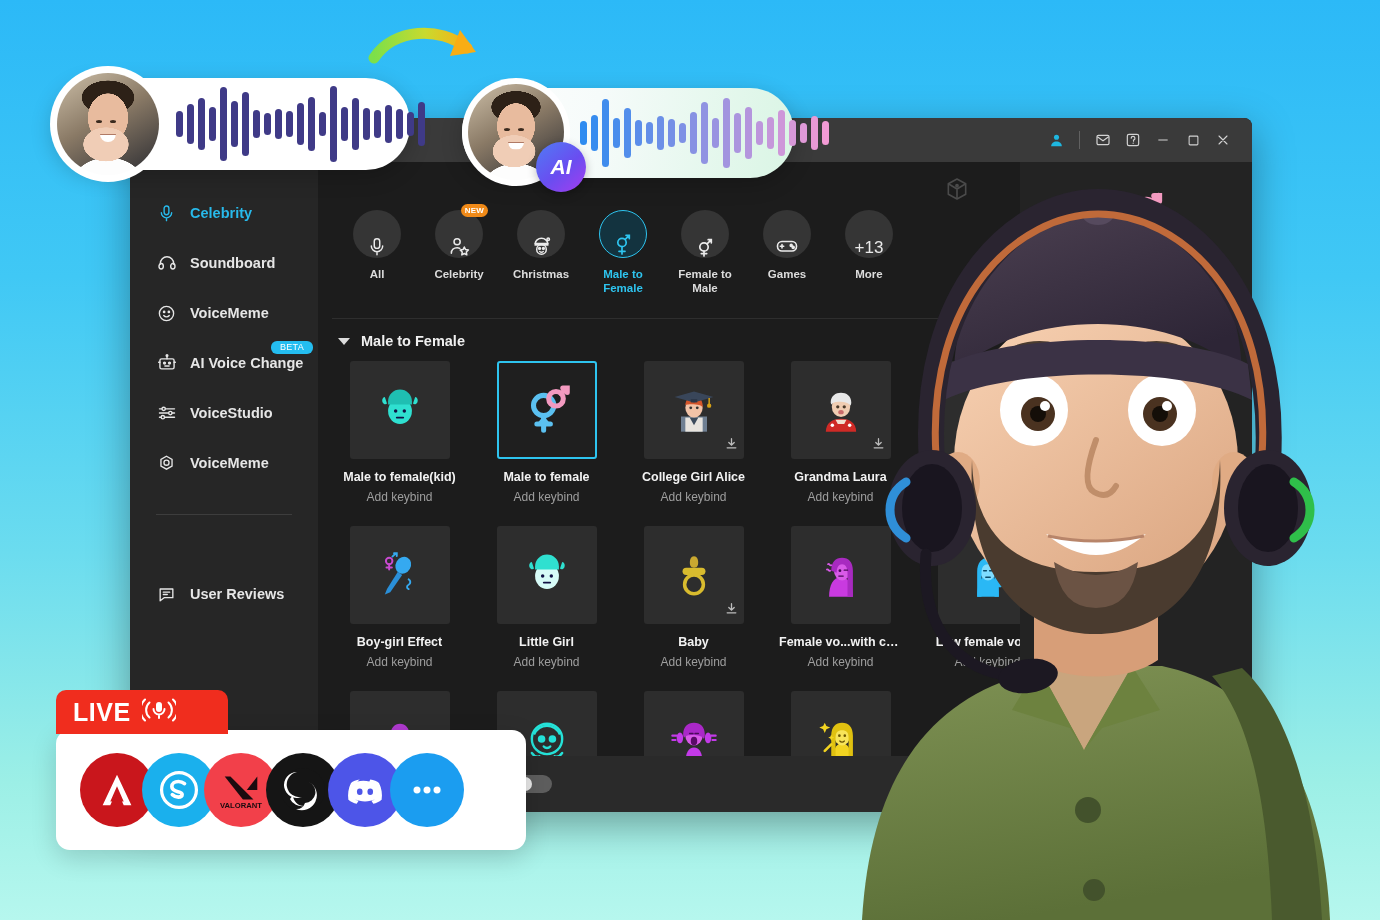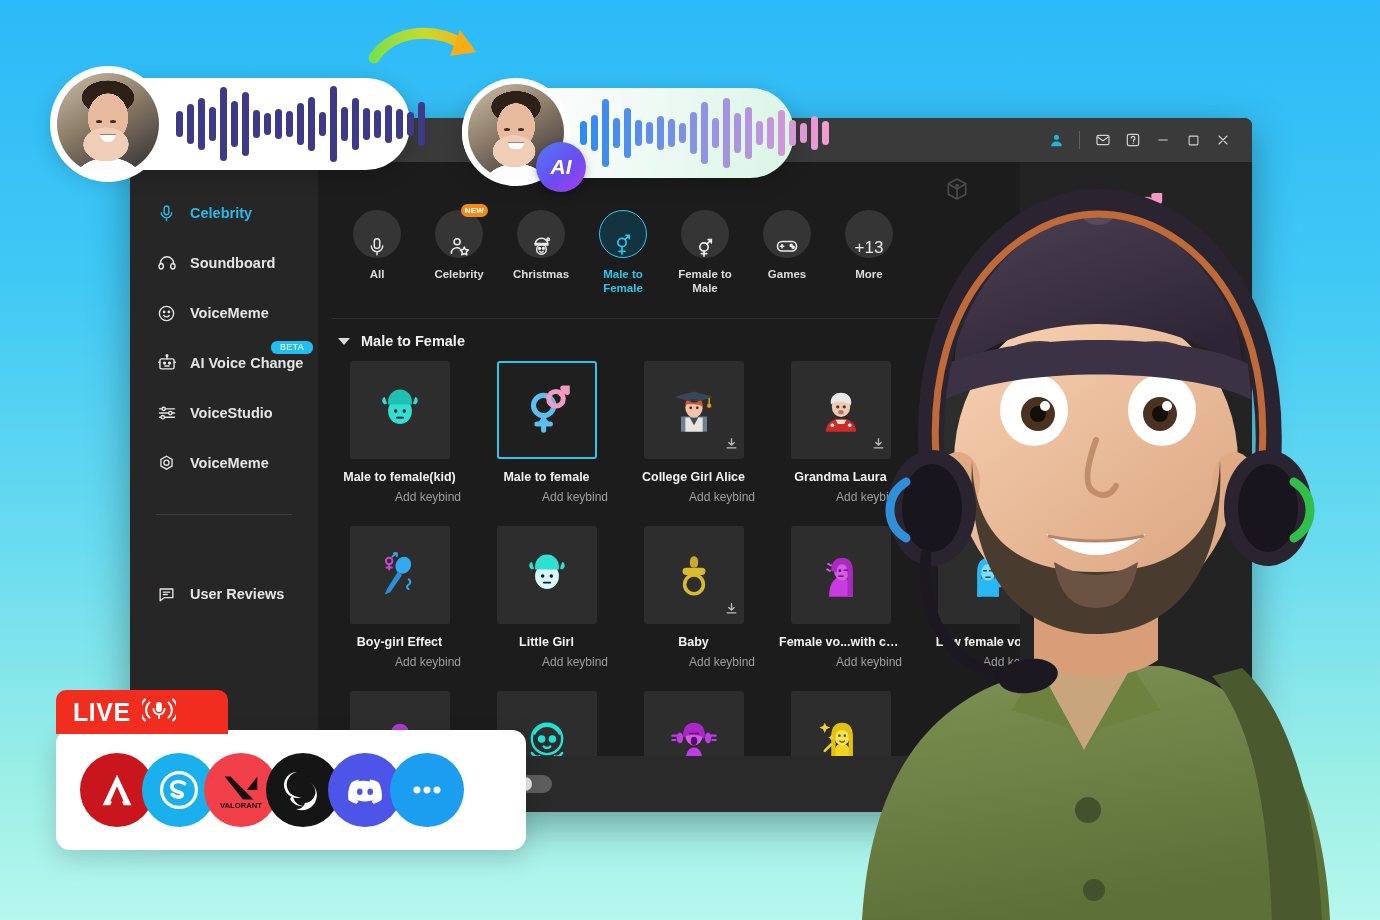--- a/index.html
+++ b/index.html
@@ -113,21 +113,21 @@
     background: #2d2d2d; border-radius: 3px;
     display: flex; align-items: center; justify-content: center;
     position: relative;
   }
   .card.selected .thumb { border: 2px solid #2ec4ef; background: #1f1f1f; }
   .dl-ico { position: absolute; right: 6px; bottom: 5px; color: #bdbdbd; }
   .card-title {
     margin-top: 11px; text-align: center; color: #f2f2f2;
     font-size: 12.5px; font-weight: bold; white-space: nowrap; overflow: hidden; text-overflow: ellipsis;
   }
-  .card-sub { margin-top: 6px; text-align: right; color: #9e9e9e; font-size: 12px; }
+  .card-sub { margin-top: 6px; text-align: center; color: #9e9e9e; font-size: 12px; }
 
   
   #right-panel {
     position: absolute; right: 0; top: 44px; width: 232px; bottom: 0;
     background: #232323;
     padding-top: 28px;
     display: flex; flex-direction: column; align-items: center;
   }
   #rp-title { margin-top: 16px; color: #f5f5f5; font-size: 13.5px; font-weight: bold; }
   .rp-slider-row {

